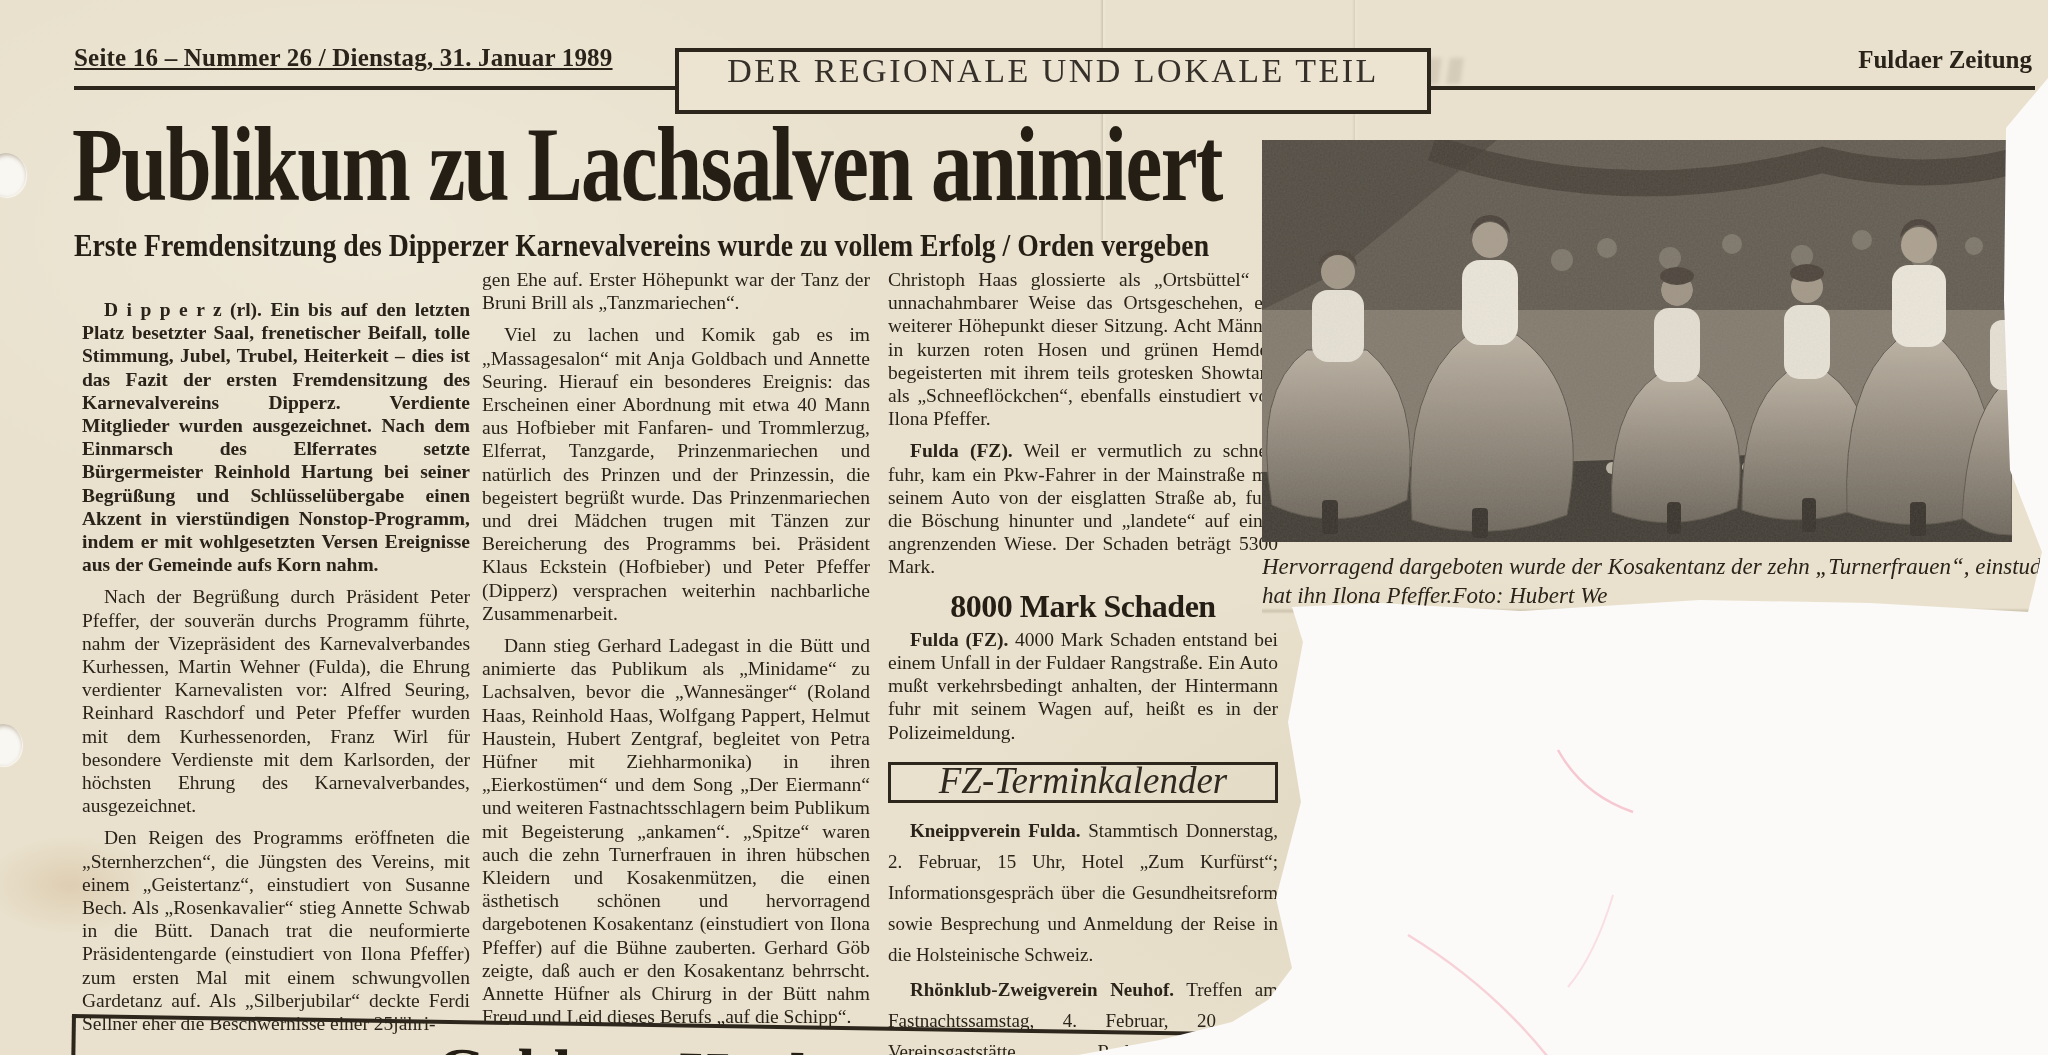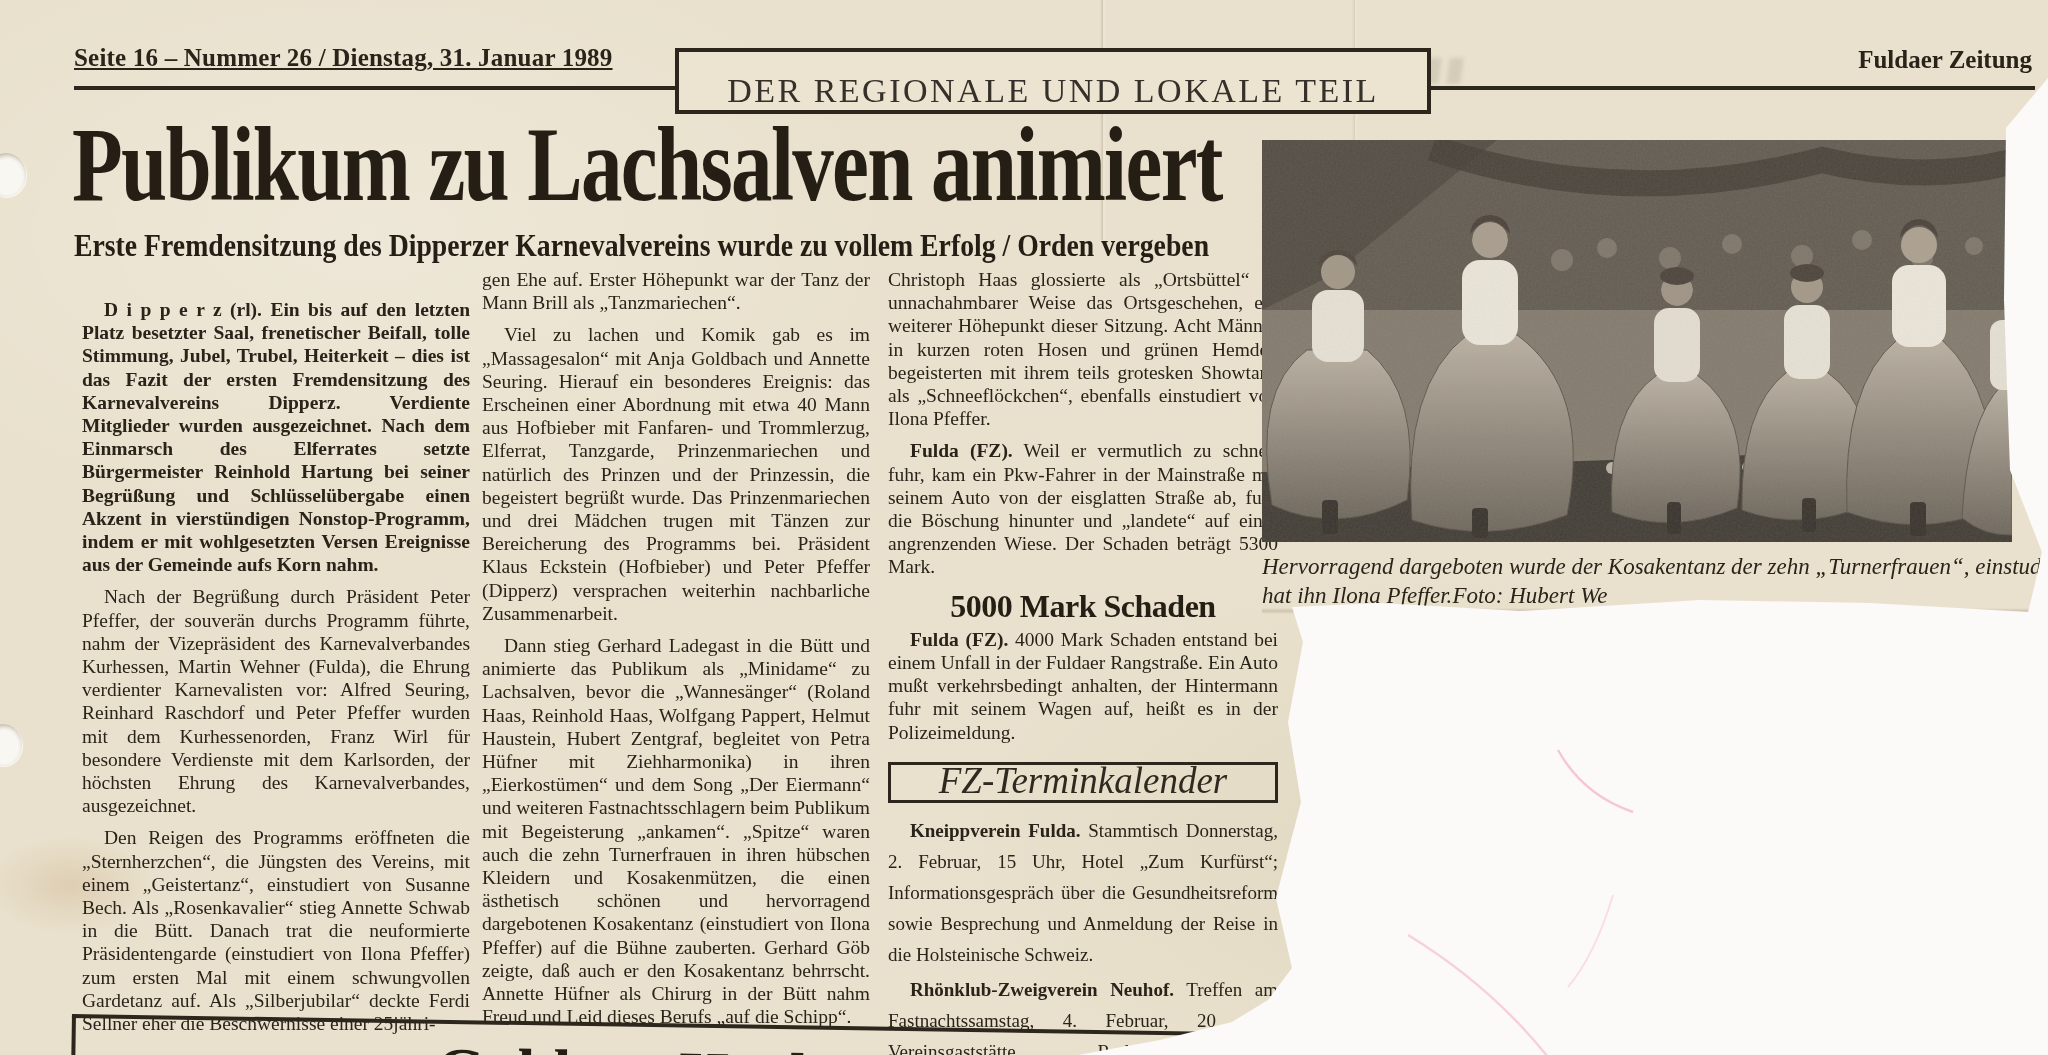--- a/index.html
+++ b/index.html
@@ -38,21 +38,21 @@
 
   
   .masthead-left{position:absolute;left:74px;top:44px;font-size:25px;font-weight:bold;letter-spacing:.2px;text-decoration:underline;}
   .masthead-right{position:absolute;right:16px;top:46px;font-size:25px;font-weight:bold;}
   .masthead-rule{position:absolute;top:86px;height:4px;background:#2d261c;}
   .rule-l{left:74px;width:601px;}
   .rule-r{left:1423px;width:612px;}
   .section-box{
     position:absolute;left:675px;top:48px;width:748px;height:58px;
     border:4px solid #2d261c;background:#ece4d1;
-    display:flex;align-items:flex-end;justify-content:center;
+    display:flex;align-items:flex-start;justify-content:center;
     font-size:34px;letter-spacing:2.5px;color:#36302a;
   }
   .ink-bleed{position:absolute;left:1140px;top:58px;width:330px;height:26px;opacity:.14;
     background:repeating-linear-gradient(90deg,#5a523f 0 14px,transparent 14px 22px);
     filter:blur(2px);transform:skewX(-8deg);pointer-events:none;}
 
   
   .headline{
     position:absolute;left:72px;top:104px;width:1430px;
     font-size:100px;font-weight:bold;color:#241e15;letter-spacing:-2px;
@@ -127,29 +127,29 @@
   <div class="headline">Publikum zu Lachsalven animiert</div>
   <div class="subheadline">Erste Fremdensitzung des Dipperzer Karnevalvereins wurde zu vollem Erfolg / Orden vergeben</div>
 
   <div class="col col1">
     <p class="bold">D i p p e r z  (rl). Ein bis auf den letzten Platz besetzter Saal, frenetischer Beifall, tolle Stimmung, Jubel, Trubel, Heiterkeit – dies ist das Fazit der ersten Fremdensitzung des Karnevalvereins Dipperz. Verdiente Mitglieder wurden ausgezeichnet. Nach dem Einmarsch des Elferrates setzte Bürgermeister Reinhold Hartung bei seiner Begrüßung und Schlüsselübergabe einen Akzent in vierstündigen Nonstop-Programm, indem er mit wohlgesetzten Versen Ereignisse aus der Gemeinde aufs Korn nahm.</p>
     <p>Nach der Begrüßung durch Präsident Peter Pfeffer, der souverän durchs Programm führte, nahm der Vizepräsident des Karnevalverbandes Kurhessen, Martin Wehner (Fulda), die Ehrung verdienter Karnevalisten vor: Alfred Seuring, Reinhard Raschdorf und Peter Pfeffer wurden mit dem Kurhessenorden, Franz Wirl für besondere Verdienste mit dem Karlsorden, der höchsten Ehrung des Karnevalverbandes, ausgezeichnet.</p>
     <p>Den Reigen des Programms eröffneten die „Sternherzchen“, die Jüngsten des Vereins, mit einem „Geistertanz“, einstudiert von Susanne Bech. Als „Rosenkavalier“ stieg Annette Schwab in die Bütt. Danach trat die neuformierte Präsidentengarde (einstudiert von Ilona Pfeffer) zum ersten Mal mit einem schwungvollen Gardetanz auf. Als „Silberjubilar“ deckte Ferdi Sellner eher die Beschwernisse einer 25jähri-</p>
   </div>
 
   <div class="col col2">
-    <p style="text-indent:0;">gen Ehe auf. Erster Höhepunkt war der Tanz der Mann Brill als „Tanzmariechen“.</p>
+    <p style="text-indent:0;">gen Ehe auf. Erster Höhepunkt war der Tanz der Bruni Brill als „Tanzmariechen“.</p>
     <p>Viel zu lachen und Komik gab es im „Massagesalon“ mit Anja Goldbach und Annette Seuring. Hierauf ein besonderes Ereignis: das Erscheinen einer Abordnung mit etwa 40 Mann aus Hofbieber mit Fanfaren- und Trommlerzug, Elferrat, Tanzgarde, Prinzenmariechen und natürlich des Prinzen und der Prinzessin, die begeistert begrüßt wurde. Das Prinzenmariechen und drei Mädchen trugen mit Tänzen zur Bereicherung des Programms bei. Präsident Klaus Eckstein (Hofbieber) und Peter Pfeffer (Dipperz) versprachen weiterhin nachbarliche Zusammenarbeit.</p>
     <p>Dann stieg Gerhard Ladegast in die Bütt und animierte das Publikum als „Minidame“ zu Lachsalven, bevor die „Wannesänger“ (Roland Haas, Reinhold Haas, Wolfgang Pappert, Helmut Haustein, Hubert Zentgraf, begleitet von Petra Hüfner mit Ziehharmonika) in ihren „Eierkostümen“ und dem Song „Der Eiermann“ und weiteren Fastnachtsschlagern beim Publikum mit Begeisterung „ankamen“. „Spitze“ waren auch die zehn Turnerfrauen in ihren hübschen Kleidern und Kosakenmützen, die einen ästhetisch schönen und hervorragend dargebotenen Kosakentanz (einstudiert von Ilona Pfeffer) auf die Bühne zauberten. Gerhard Göb zeigte, daß auch er den Kosakentanz behrrscht. Annette Hüfner als Chirurg in der Bütt nahm Freud und Leid dieses Berufs „auf die Schipp“.</p>
   </div>
 
   <div class="col col3">
     <p style="text-indent:0;">Christoph Haas glossierte als „Ortsbüttel“ in unnachahmbarer Weise das Ortsgeschehen, ein weiterer Höhepunkt dieser Sitzung. Acht Männer in kurzen roten Hosen und grünen Hemden begeisterten mit ihrem teils grotesken Showtanz als „Schneeflöckchen“, ebenfalls einstudiert von Ilona Pfeffer.</p>
     <p><b>Fulda (FZ).</b> <span>Weil er vermutlich zu schnell fuhr, kam ein Pkw-Fahrer in der Mainstraße mit seinem Auto von der eisglatten Straße ab, fuhr die Böschung hinunter und „landete“ auf einer angrenzenden Wiese. Der Schaden beträgt 5300 Mark.</span></p>
-    <h3>5000 Mark Schaden</h3>
+    <h3>8000 Mark Schaden</h3>
     <p><b>Fulda (FZ).</b> <span>4000 Mark Schaden entstand bei einem Unfall in der Fuldaer Rangstraße. Ein Auto mußt verkehrsbedingt anhalten, der Hintermann fuhr mit seinem Wagen auf, heißt es in der Polizeimeldung.</span></p>
     <div class="cal-box">
       <span>FZ-Terminkalender</span>
     </div>
     <div class="cal">
       <p><b>Kneippverein Fulda.</b> <span>Stammtisch Donnerstag, 2. Februar, 15 Uhr, Hotel „Zum Kurfürst“; Informationsgespräch über die Gesundheitsreform sowie Besprechung und Anmeldung der Reise in die Holsteinische Schweiz.</span></p>
       <p><b>Rhönklub-Zweigverein Neuhof.</b> <span>Treffen am Fastnachtssamstag, 4. Februar, 20 Uhr, Vereinsgaststätte „Rudolf Ebert“. Halbtagswanderung am Hutzelsonntag, 12. Februar. Treff 13.30 Uhr. Kreis</span></p>
     </div>
   </div>
 

